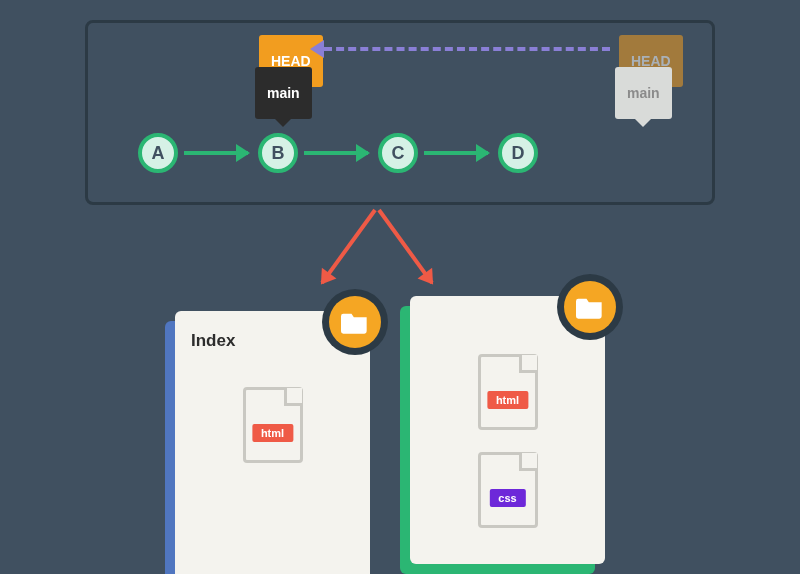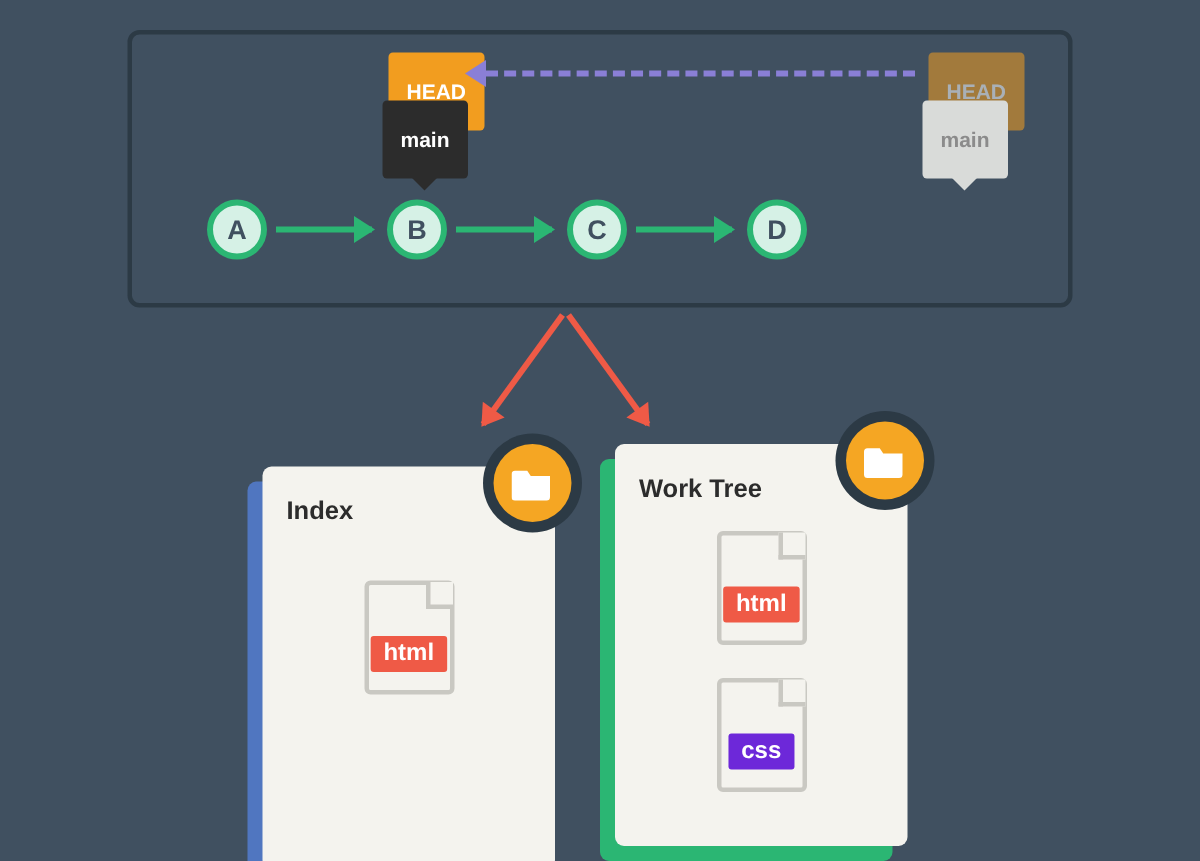--- a/index.html
+++ b/index.html
@@ -136,21 +136,21 @@
     width: 60px; height: 76px;
     border: 3px solid #c9c8c2; border-radius: 4px;
     background: #f4f3ee;
   }
   .file .fold {
     position: absolute; right: -2px; top: -2px; width: 18px; height: 18px;
     background: #f4f3ee; border-left: 3px solid #c9c8c2; border-bottom: 3px solid #c9c8c2;
   }
   .file .lbl {
     position: absolute; left: 50%; top: 34px; transform: translateX(-50%);
-    padding: 3px 9px; font-size: 16px; font-weight: 600; color: #fff; border-radius: 2px;
+    padding: 3px 9px; font-size: 11px; font-weight: 600; color: #fff; border-radius: 2px;
   }
   .lbl.html { background: #ef5a46; }
   .lbl.css  { background: #6d28d9; }
 </style>
 </head>
 <body>
 
 <div class="stage">
 
   <div class="history-box">
@@ -204,21 +204,20 @@
         <svg viewBox="0 0 24 20">
             <path d="M2 3h7l2 3h11v12a2 2 0 0 1-2 2H2a2 2 0 0 1-2-2V5a2 2 0 0 1 2-2z" fill="#fff"></path>
           </svg>
       </div>
     </div>
   </div>
 
   <div class="cardwrap" style="left:410px; top:296px;">
     <div class="card-back" style="background:#2bb673;"></div>
     <div class="card">
-      <div class="card-title">Work Tree</div>
       <div class="file" style="top:58px;">
         <div class="fold"></div>
         <div class="lbl html">html</div>
       </div>
       <div class="file" style="top:156px;">
         <div class="fold"></div>
         <div class="lbl css">css</div>
       </div>
     </div>
     <div class="folder-badge">

